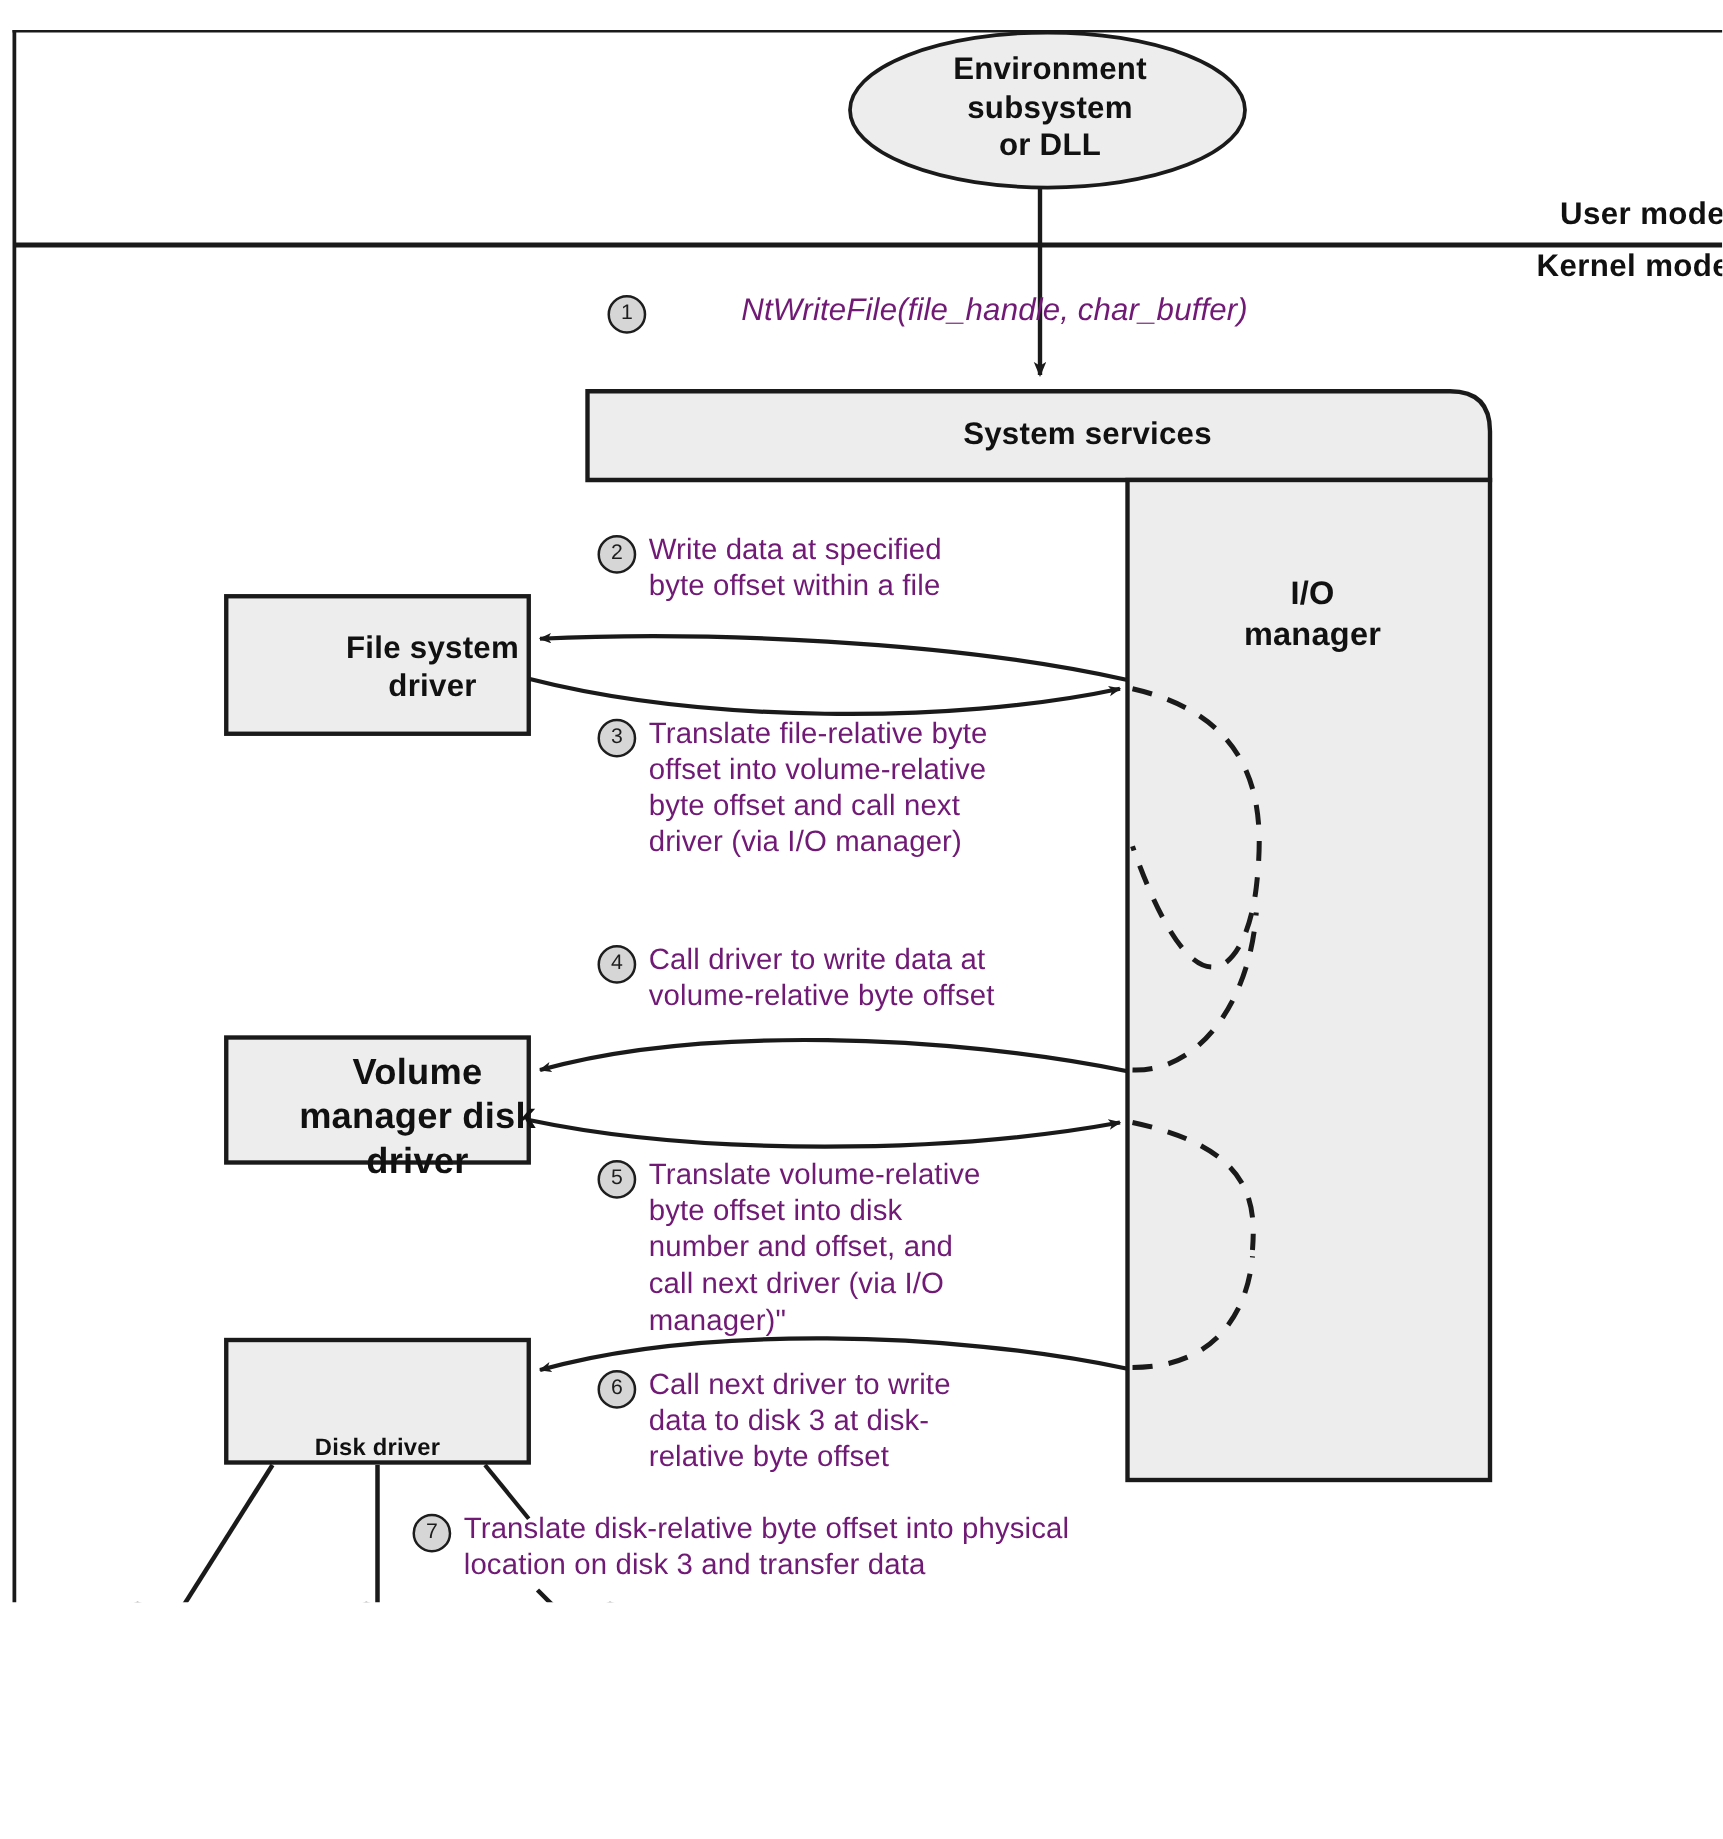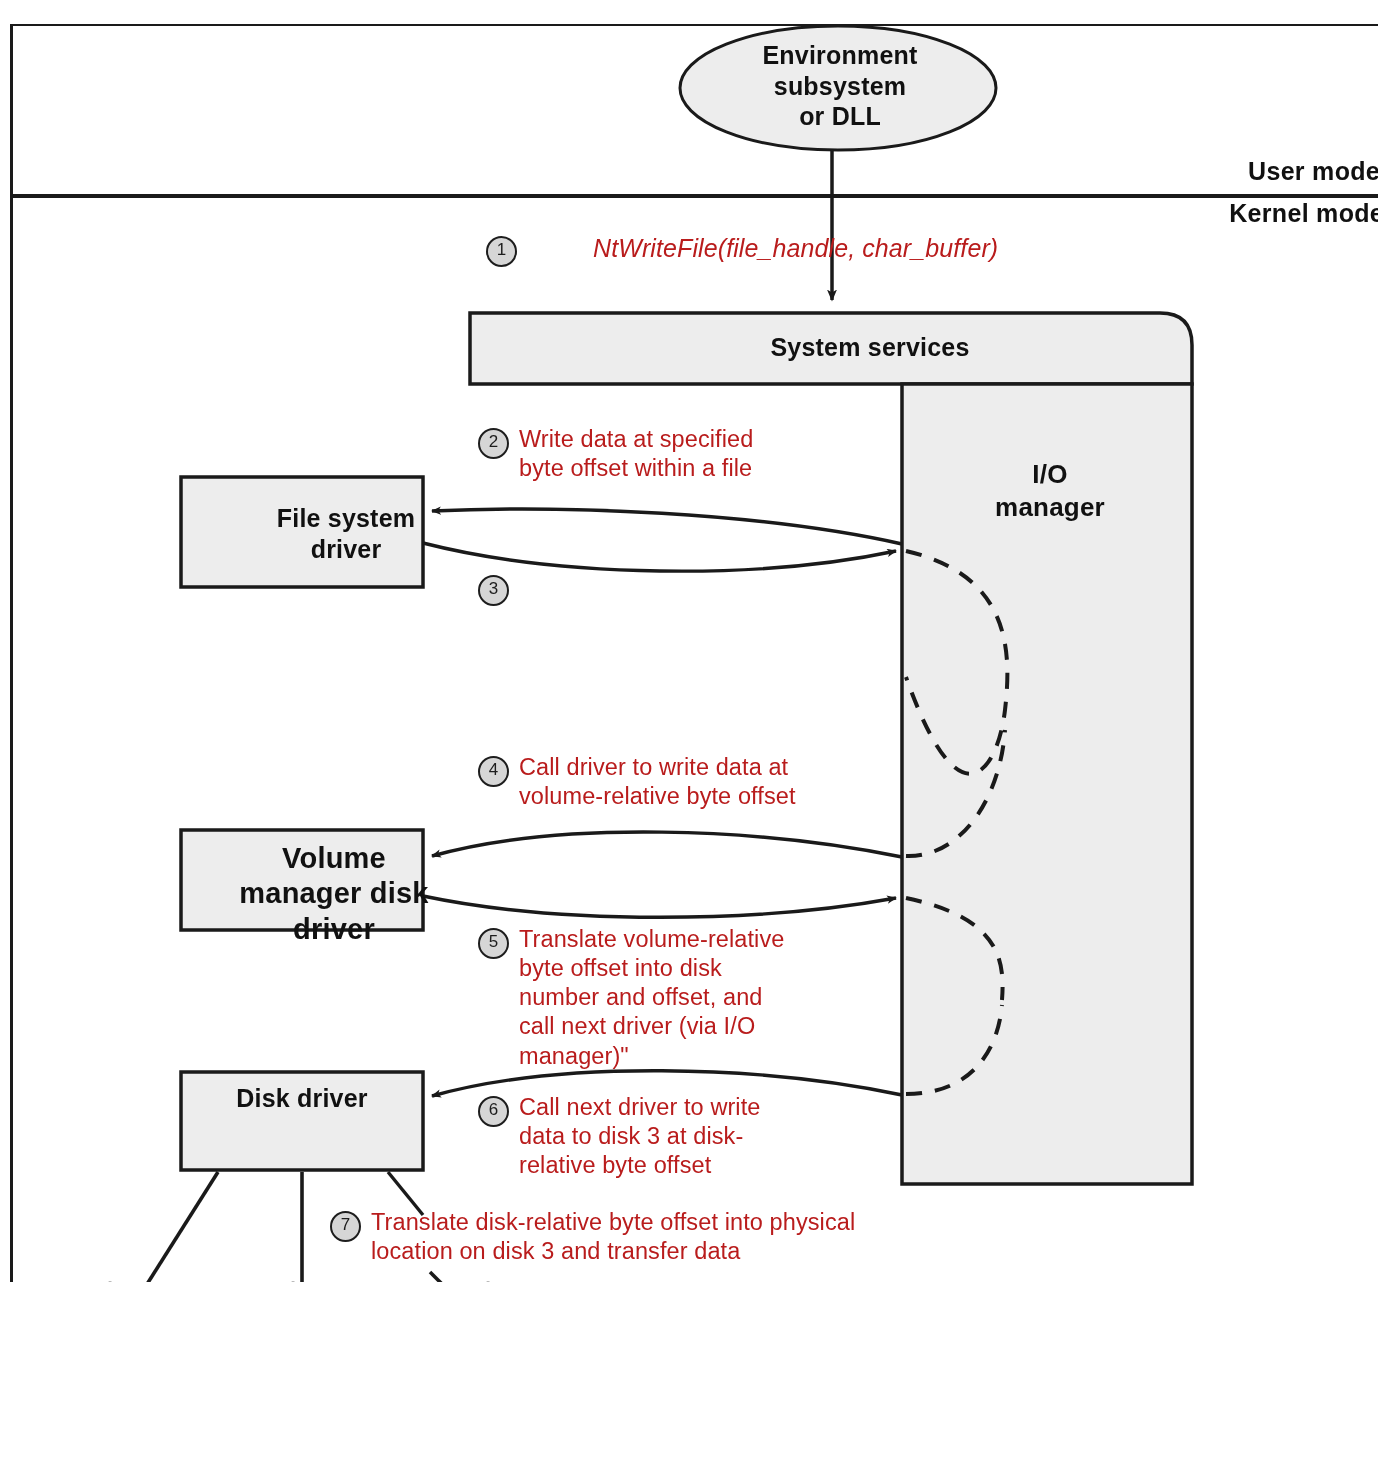--- a/index.html
+++ b/index.html
@@ -64,22 +64,22 @@
   }
   #fs-driver-label{
     left:182px; top:503px; width:240px;
     font-size:25px; line-height:1.22;padding-left:44px;
   }
   #vm-driver-label{
     left:182px; top:841px; width:240px;
     font-size:29px; line-height:1.22;padding-left:32px;
   }
   #disk-driver-label{
-    left:182px; top:1084px; width:240px;
-    font-size:25px;
+    left:182px; top:1148px; width:240px;
+    font-size:19px;
   }
 
   
   .step{
     position:absolute;
     display:flex;
     align-items:flex-start;
     gap:10px;
   }
   .step-num{
@@ -91,21 +91,21 @@
     color:#1d1d1d;
     font-size:17px;
     line-height:23px;
     text-align:center;
     font-family:"Liberation Sans", sans-serif;
     margin-top:3px;
   }
   .step-text{
     font-size:23.5px;
     line-height:1.24;
-    color:#b91c1c;
+    color:#701a75;
     letter-spacing:0.1px;
     white-space:pre-line;
   }
   #step1{ left:486px; top:233px; }
   #step1 .step-text{ font-style:italic; font-size:25px; margin-left:66px; }
   #step2{ left:478px; top:425px; }
   #step3{ left:478px; top:572px; }
   #step4{ left:478px; top:753px; }
   #step5{ left:478px; top:925px; }
   #step6{ left:478px; top:1093px; }
@@ -231,20 +231,24 @@
   </div>
 
   <div class="step" id="step2">
     <div class="step-num">2</div>
     <div class="step-text">Write data at specified
 byte offset within a file</div>
   </div>
 
   <div class="step" id="step3">
     <div class="step-num">3</div>
+    <div class="step-text">Translate file-relative byte
+offset into volume-relative
+byte offset and call next
+driver (via I/O manager)</div>
   </div>
 
   <div class="step" id="step4">
     <div class="step-num">4</div>
     <div class="step-text">Call driver to write data at
 volume-relative byte offset</div>
   </div>
 
   <div class="step" id="step5">
     <div class="step-num">5</div>

